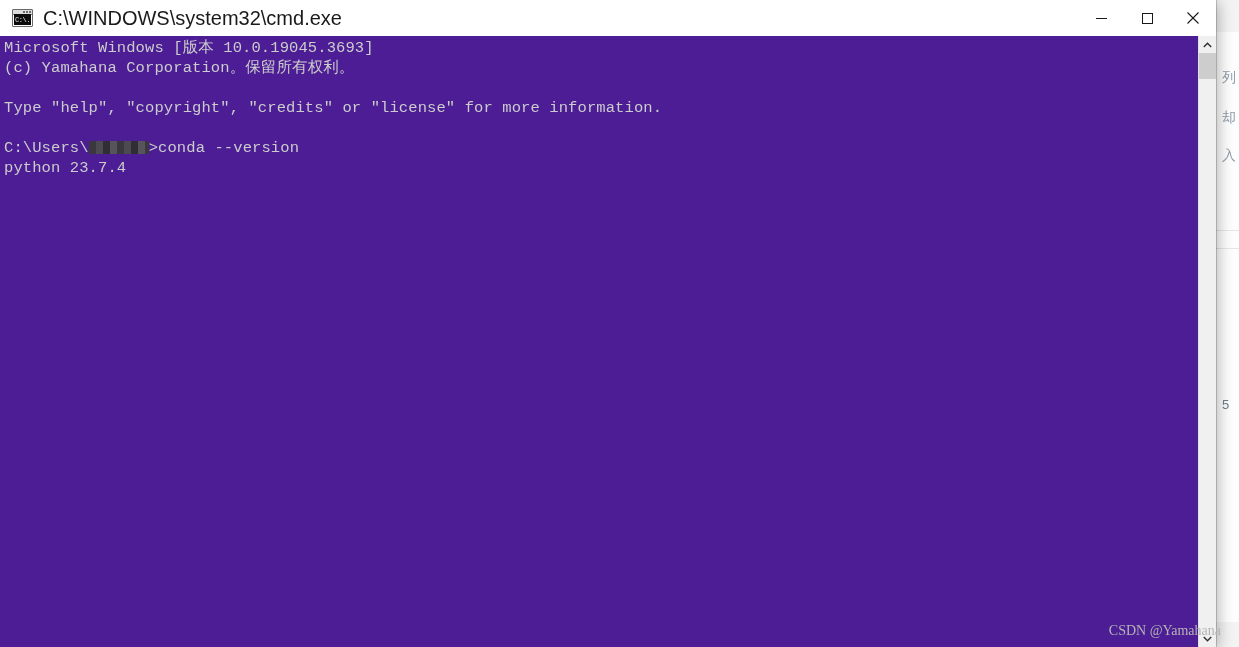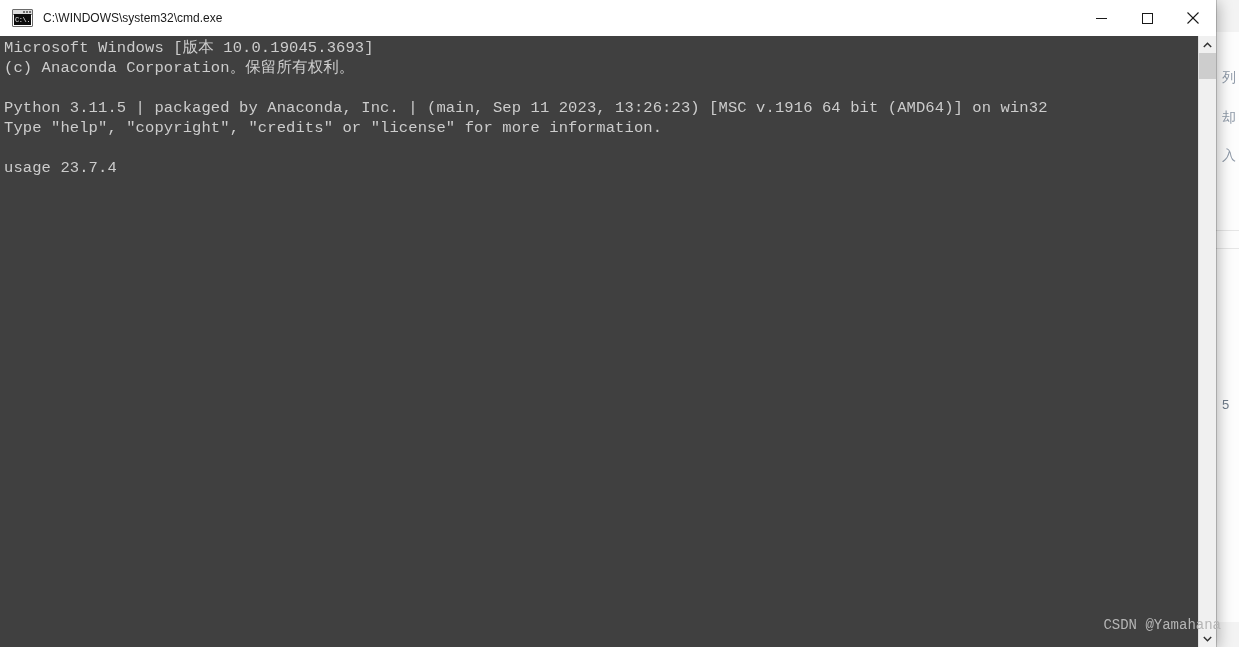--- a/index.html
+++ b/index.html
@@ -166,21 +166,21 @@
     color: #e8e8e8;
     font-family: "Liberation Mono", monospace;
     font-size: 7px;
     line-height: 12px;
     text-align: left;
     padding-left: 1px;
     letter-spacing: -0.4px;
     overflow: hidden;
   }
   #window-title {
-    font-size: 12px;
+    font-size: 20px;
     color: #1a1a1a;
     margin-left: 10px;
     white-space: nowrap;
     overflow: hidden;
     text-overflow: ellipsis;
   }
   #window-controls {
     display: flex;
     height: 100%;
     flex: 0 0 auto;
@@ -202,21 +202,21 @@
   #console-area {
     position: absolute;
     left: 0;
     top: 36px;
     right: 0;
     bottom: 0;
     display: flex;
   }
   #console-text {
     flex: 1 1 auto;
-    background: #404040;
+    background: #4c1d95;
     overflow: hidden;
     padding: 2px 0 0 4px;
     position: relative;
   }
   .line {
     font-family: "Liberation Mono", "DejaVu Sans Mono", monospace;
     font-size: 15.5px;
     line-height: 20px;
     color: #cccccc;
     white-space: pre;
@@ -276,22 +276,22 @@
     width: 17px;
     height: 26px;
     background: #cdcdcd;
     cursor: default;
   }
 
   
   #watermark {
     position: absolute;
     right: 18px;
-    bottom: 14px;
-    font-family: Liberation Mono, monospace;
+    bottom: 8px;
+    font-family: Liberation Serif, serif;
     font-size: 14px;
     color: #b5b5b5;
     white-space: nowrap;
     pointer-events: none;
     z-index: 50;
   }
 </style>
 </head>
 <body>
 
@@ -350,26 +350,26 @@
           <line x1="0.5" y1="0.5" x2="11.5" y2="11.5" stroke="#1a1a1a" stroke-width="1.1"></line>
           <line x1="11.5" y1="0.5" x2="0.5" y2="11.5" stroke="#1a1a1a" stroke-width="1.1"></line>
         </svg>
       </button>
     </div>
   </div>
 
   <div id="console-area">
     <div id="console-text">
         <div class="line">Microsoft Windows [版本 10.0.19045.3693]</div>
-        <div class="line">(c) Anaconda Corporation。保留所有权利。</div>
+        <div class="line">(c) Yamahana Corporation。保留所有权利。</div>
         <div class="line blank"> </div>
-        <div class="line">Python 3.11.5 | packaged by Anaconda, Inc. | (main, Sep 11 2023, 13:26:23) [MSC v.1916 64 bit (AMD64)] on win32</div>
         <div class="line">Type "help", "copyright", "credits" or "license" for more information.</div>
         <div class="line blank"> </div>
-        <div class="line">usage 23.7.4</div>
+        <div class="line"><span>C:\Users\</span><span class="redact"></span><span>&gt;conda --version</span></div>
+        <div class="line">python 23.7.4</div>
         <div class="line blank"> </div>
       </div>
 
     <div id="console-scrollbar">
       <div class="sb-arrow up">
         <svg width="9" height="6" viewBox="0 0 9 6">
           <polyline points="0.8,5 4.5,1.2 8.2,5" fill="none" stroke="#303030" stroke-width="1.4"></polyline>
         </svg>
       </div>
       <div class="sb-thumb"></div>

